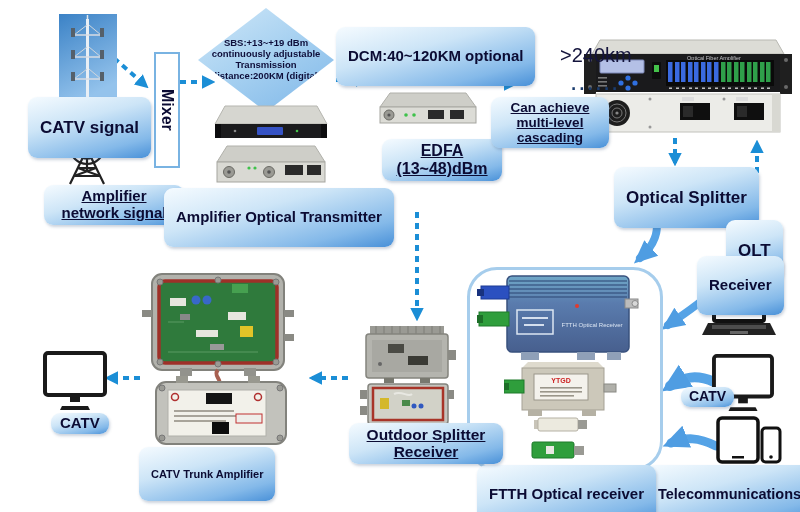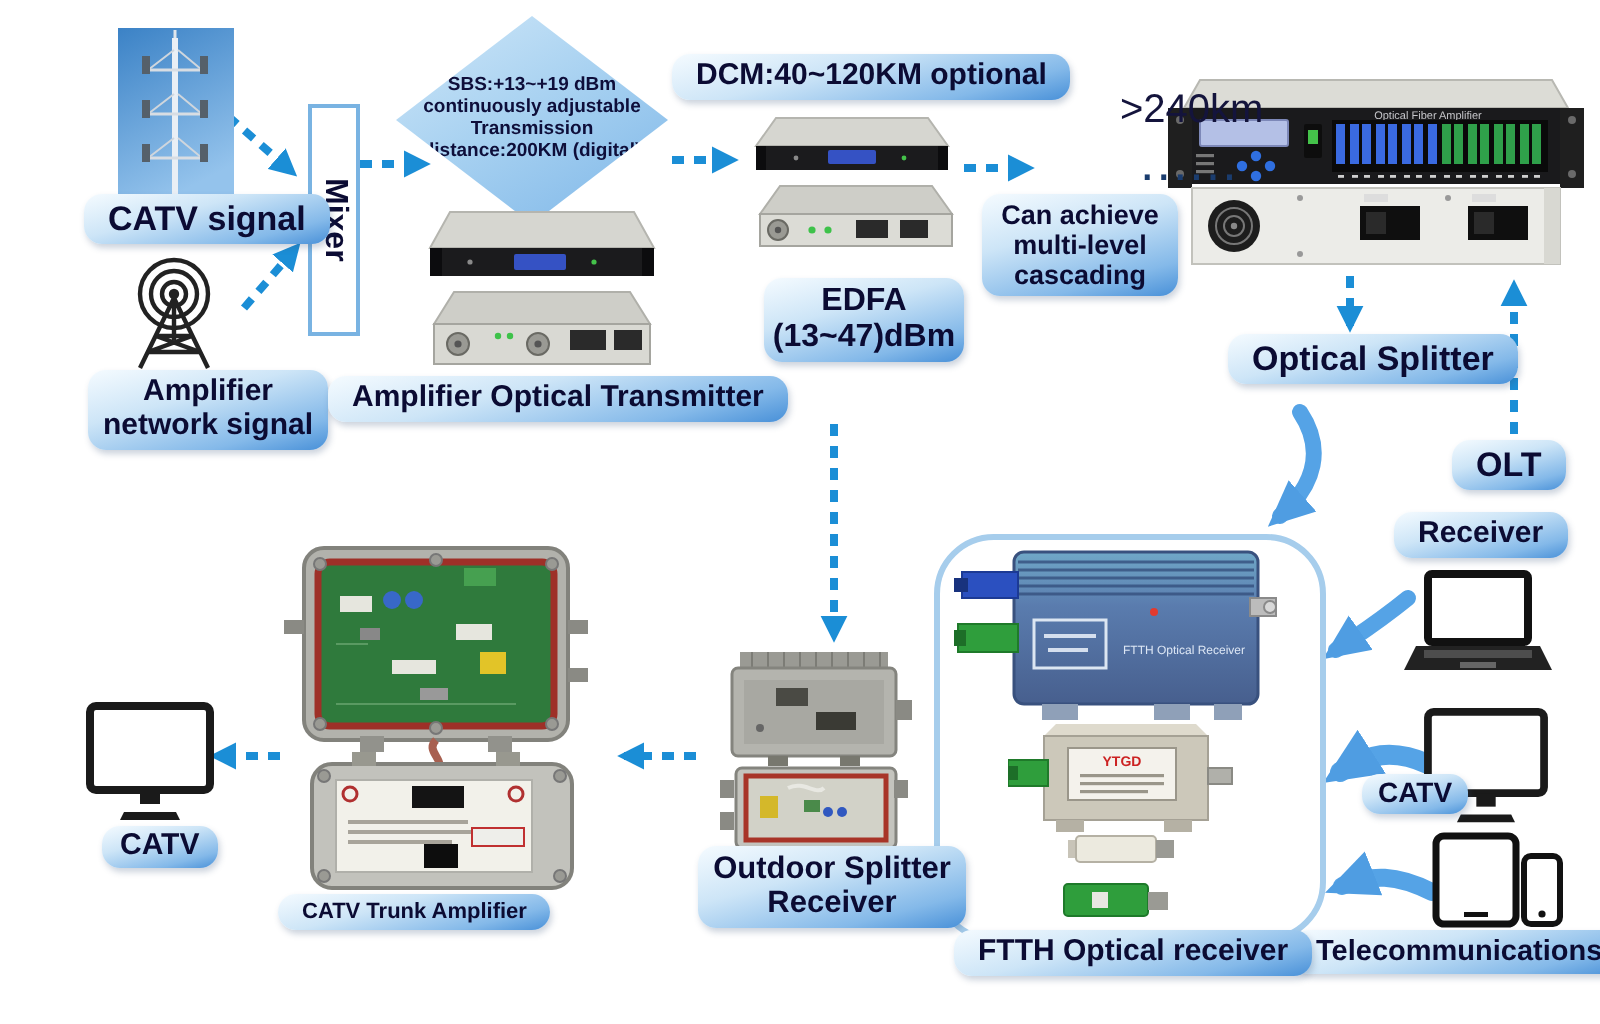--- a/index.html
+++ b/index.html
@@ -1,24 +1,24 @@
 <!DOCTYPE html>
 <html><head>
 <meta charset="utf-8">
 <style>
   html,body{margin:0;padding:0;background:#fff;}
   #canvas{position:relative;width:800px;height:512px;background:#fff;overflow:hidden;
           font-family:"Liberation Sans",sans-serif;color:#0b0b33;}
   .abs{position:absolute;}
   .lbl{position:absolute;display:inline-flex;align-items:center;justify-content:center;
        text-align:center;font-weight:bold;color:#0b0b33;border-radius:9px;
-       padding:3px 12px;line-height:1.12;white-space:nowrap;
+       padding:21px 12px;line-height:1.12;white-space:nowrap;
        background:linear-gradient(165deg,#f5fbff 0%,#cde5f7 38%,#84b9e9 78%,#4890d8 100%);
        box-shadow:1px 2px 3px rgba(50,80,120,.25);}
-  .lbl.multi{white-space:normal;padding:3px 4px;}
+  .lbl.multi{white-space:normal;padding:3px 14px;text-decoration:underline;}
   .txt{position:absolute;font-weight:normal;color:#14143c;margin-left:48px;}
   .diamond{position:absolute;left:198px;top:8px;width:136px;height:104px;
        background:linear-gradient(150deg,#cfe7f8 0%,#a9d2f1 45%,#7db6e8 100%);
        clip-path:polygon(50% 0,100% 50%,50% 100%,0 50%);
        display:flex;align-items:center;justify-content:center;}
   .diamond .dtext{width:112px;text-align:center;font-size:9.5px;font-weight:bold;
        color:#0e0e3a;line-height:1.15;}
   .mixer{position:absolute;left:154px;top:52px;width:22px;height:112px;background:#fff;
        border:2px solid #79b3e2;display:flex;align-items:center;justify-content:center;}
   .mixer span{writing-mode:vertical-rl;font-size:16px;font-weight:bold;color:#0b0b33;}
@@ -382,25 +382,25 @@
   </svg>
 
   <div class="mixer" style="z-index:3">
     <span>Mixer</span>
   </div>
 
   <div class="diamond" style="z-index:1">
     <div class="dtext">SBS:+13~+19 dBm continuously adjustable Transmission distance:200KM (digital)</div>
   </div>
 
-  <div class="lbl" style="left:42px;top:97px;font-size:17px;z-index:3">CATV signal</div>
+  <div class="lbl" style="left:28px;top:97px;font-size:17px;z-index:3">CATV signal</div>
   <div class="lbl multi" style="left:44px;top:185px;width:112px;font-size:15px;z-index:3">Amplifier network signal</div>
   <div class="lbl" style="left:164px;top:188px;font-size:15px;z-index:3">Amplifier Optical Transmitter</div>
   <div class="lbl" style="left:336px;top:27px;font-size:15px;z-index:3">DCM:40~120KM optional</div>
-  <div class="lbl multi" style="left:382px;top:139px;width:92px;font-size:16px;z-index:3">EDFA (13~47)dBm</div>
+  <div class="lbl multi" style="left:382px;top:139px;width:92px;font-size:16px;z-index:3">EDFA (13~48)dBm</div>
   <div class="txt" style="left:512px;top:44px;font-size:20px;z-index:3">&gt;240km</div>
   <div class="txt" style="left:522px;top:66px;font-size:26px;letter-spacing:1px;color:#1a3c6e;z-index:3">......</div>
   <div class="lbl multi" style="left:491px;top:97px;width:90px;font-size:13.5px;z-index:3">Can achieve multi-level cascading</div>
   <div class="lbl" style="left:614px;top:167px;font-size:17px;z-index:3">Optical Splitter</div>
   <div class="lbl" style="left:726px;top:220px;font-size:17px;z-index:3">OLT</div>
   <div class="lbl" style="left:697px;top:256px;font-size:15px;z-index:3">Receiver</div>
   <div class="lbl" style="left:681px;top:387px;font-size:14px;padding:2px 8px;z-index:3">CATV</div>
   <div class="lbl" style="left:646px;top:465px;font-size:14.5px;z-index:3">Telecommunications</div>
   <div class="lbl" style="left:477px;top:465px;font-size:15px;z-index:3">FTTH Optical receiver</div>
   <div class="lbl multi" style="left:349px;top:423px;width:126px;font-size:15.5px;z-index:3">Outdoor Splitter Receiver</div>

